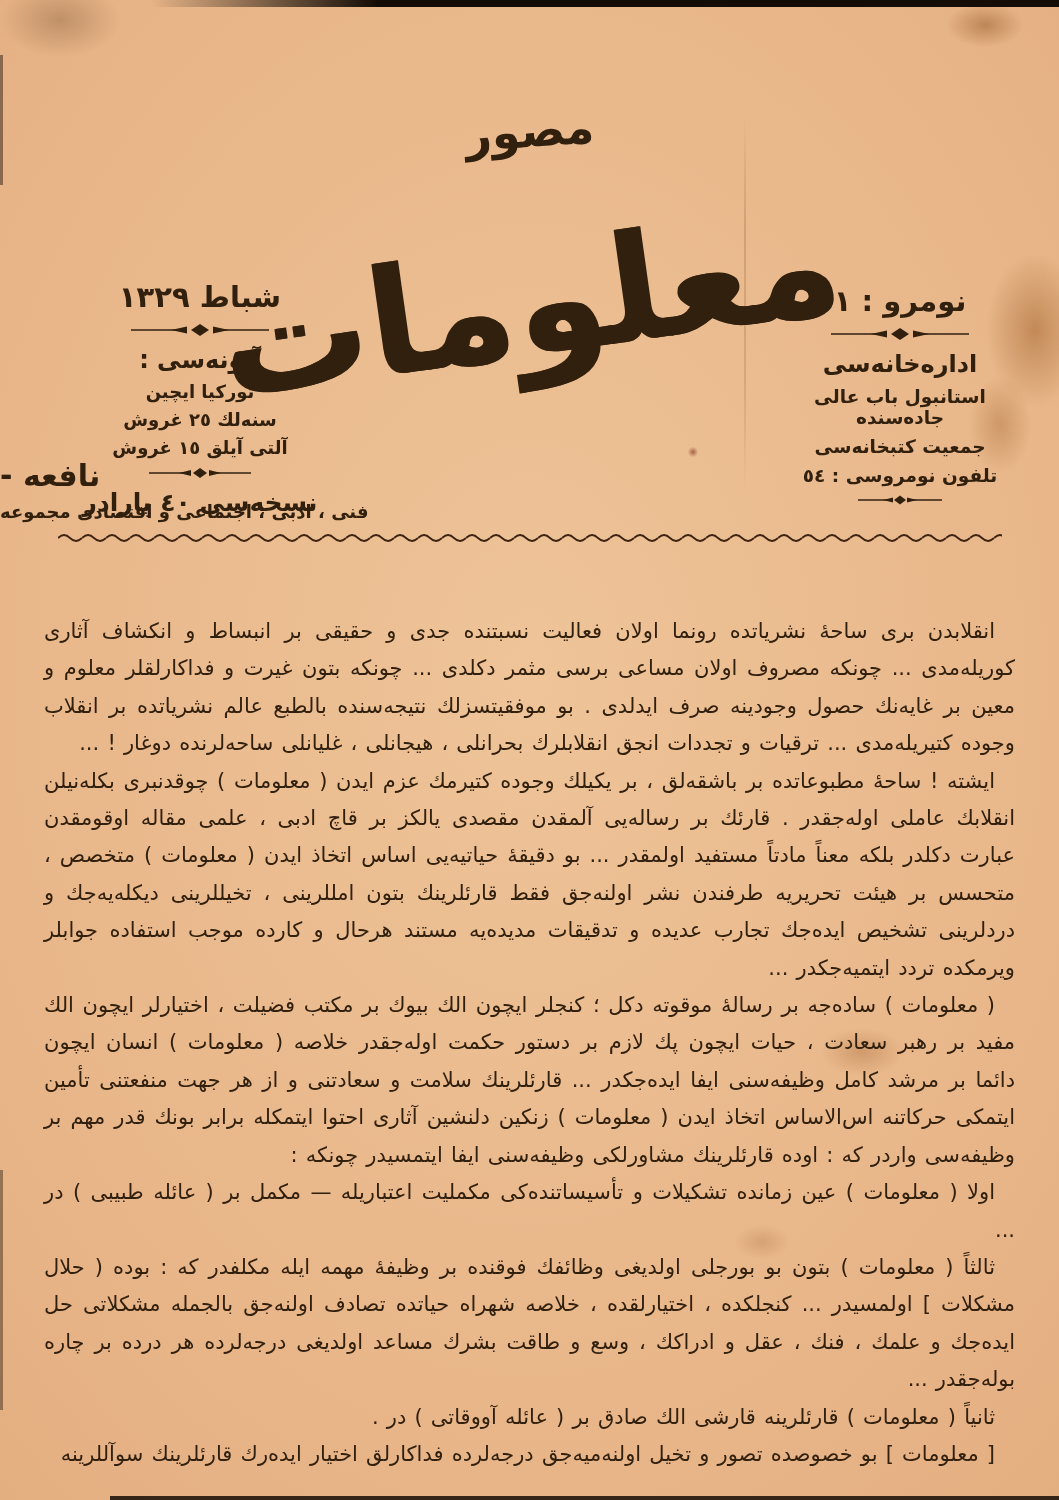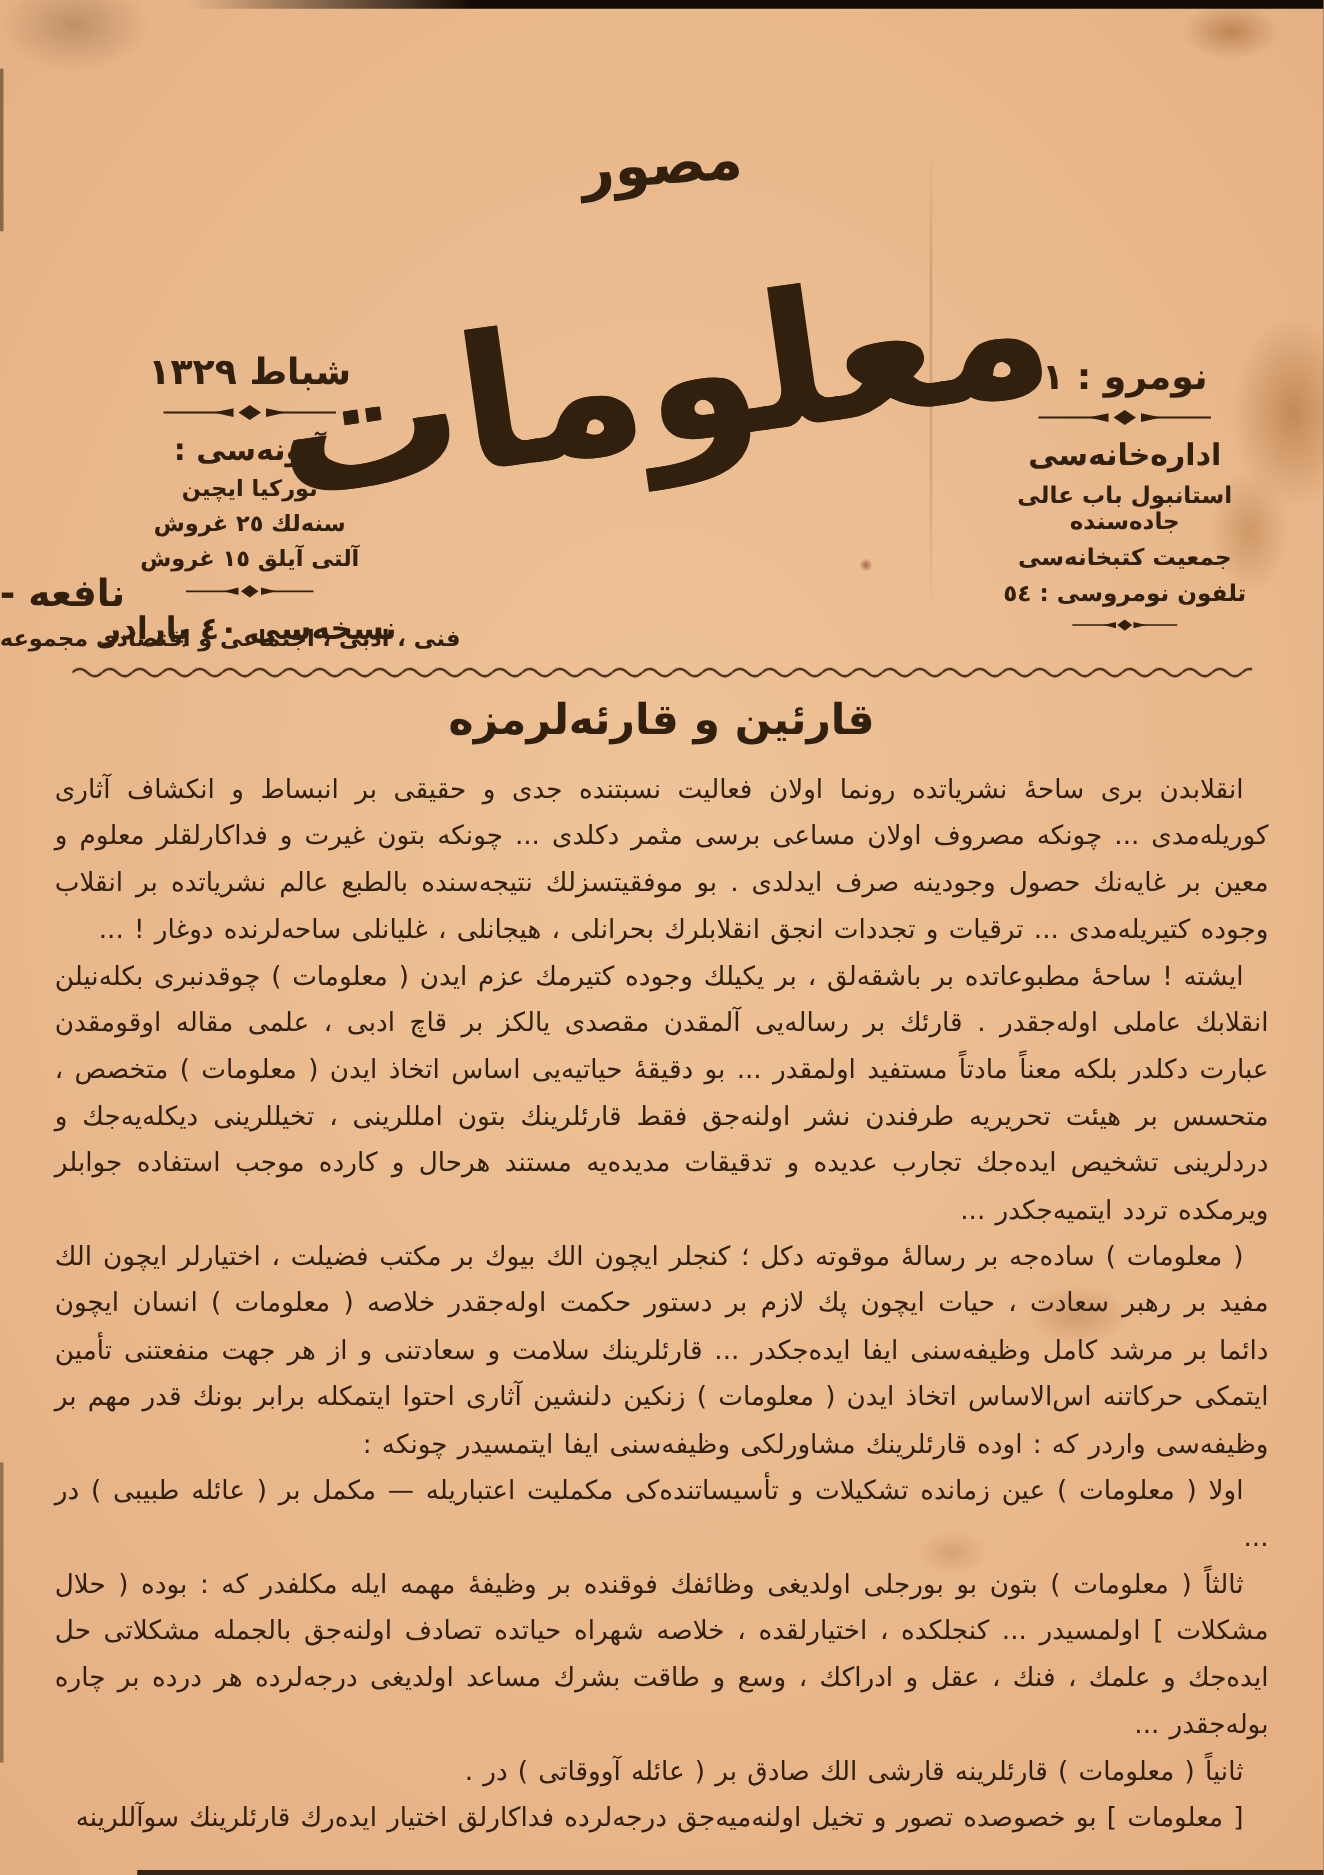--- a/index.html
+++ b/index.html
@@ -121,21 +121,20 @@
 
   <svg class="wavy" width="944" height="12" viewBox="0 0 944 12">
     <defs>
       <pattern id="wavepat" width="24" height="12" patternUnits="userSpaceOnUse">
         <path d="M0 7 Q6 1 12 7 T24 7" fill="none" stroke="#3d2412" stroke-width="1.8"></path>
       </pattern>
     </defs>
     <rect width="944" height="12" fill="url(#wavepat)"></rect>
   </svg>
 
-  <h1 class="headline">قارئین و قارئه‌لرمزه</h1>
 
   <main class="article">
     <p>انقلابدن بری ساحۀ نشریاتده رونما اولان فعالیت نسبتنده جدی و حقیقی بر انبساط و انکشاف آثاری کوریله‌مدی ... چونکه مصروف اولان مساعی برسی مثمر دکلدی ... چونکه بتون غیرت و فداکارلقلر معلوم و معین بر غایه‌نك حصول وجودینه صرف ایدلدی . بو موفقیتسزلك نتیجه‌سنده بالطبع عالم نشریاتده بر انقلاب وجوده کتیریله‌مدی ... ترقیات و تجددات انجق انقلابلرك بحرانلی ، هیجانلی ، غلیانلی ساحه‌لرنده دوغار ! ...</p>
     <p>ایشته ! ساحۀ مطبوعاتده بر باشقه‌لق ، بر یکیلك وجوده کتیرمك عزم ایدن ( معلومات ) چوقدنبری بکله‌نیلن انقلابك عاملی اوله‌جقدر . قارئك بر رساله‌یی آلمقدن مقصدی یالکز بر قاچ ادبی ، علمی مقاله اوقومقدن عبارت دکلدر بلکه معناً مادتاً مستفید اولمقدر ... بو دقیقۀ حیاتیه‌یی اساس اتخاذ ایدن ( معلومات ) متخصص ، متحسس بر هیئت تحریریه طرفندن نشر اولنه‌جق فقط قارئلرینك بتون امللرینی ، تخیللرینی دیکله‌یه‌جك و دردلرینی تشخیص ایده‌جك تجارب عدیده و تدقیقات مدیده‌یه مستند هرحال و کارده موجب استفاده جوابلر ویرمکده تردد ایتمیه‌جکدر ...</p>
     <p>( معلومات ) ساده‌جه بر رسالۀ موقوته دکل ؛ کنجلر ایچون الك بیوك بر مکتب فضیلت ، اختیارلر ایچون الك مفید بر رهبر سعادت ، حیات ایچون پك لازم بر دستور حکمت اوله‌جقدر خلاصه ( معلومات ) انسان ایچون دائما بر مرشد کامل وظیفه‌سنی ایفا ایده‌جکدر ... قارئلرینك سلامت و سعادتنی و از هر جهت منفعتنی تأمین ایتمکی حرکاتنه اس‌الاساس اتخاذ ایدن ( معلومات ) زنکین دلنشین آثاری احتوا ایتمکله برابر بونك قدر مهم بر وظیفه‌سی واردر که : اوده قارئلرینك مشاورلکی وظیفه‌سنی ایفا ایتمسیدر چونکه :</p>
     <p>اولا ( معلومات ) عین زمانده تشکیلات و تأسیساتنده‌کی مکملیت اعتباریله — مکمل بر ( عائله طبیبی ) در ...</p>
     <p>ثالثاً ( معلومات ) بتون بو بورجلی اولدیغی وظائفك فوقنده بر وظیفۀ مهمه ایله مکلفدر که : بوده ( حلال مشکلات ] اولمسیدر ... کنجلکده ، اختیارلقده ، خلاصه شهراه حیاتده تصادف اولنه‌جق بالجمله مشکلاتی حل ایده‌جك و علمك ، فنك ، عقل و ادراکك ، وسع و طاقت بشرك مساعد اولدیغی درجه‌لرده هر درده بر چاره بوله‌جقدر ...</p>
     <p>ثانیاً ( معلومات ) قارئلرینه قارشی الك صادق بر ( عائله آووقاتی ) در .</p>
     <p>[ معلومات ] بو خصوصده تصور و تخیل اولنه‌میه‌جق درجه‌لرده فداکارلق اختیار ایده‌رك قارئلرینك سوآللرینه</p>
   </main>

